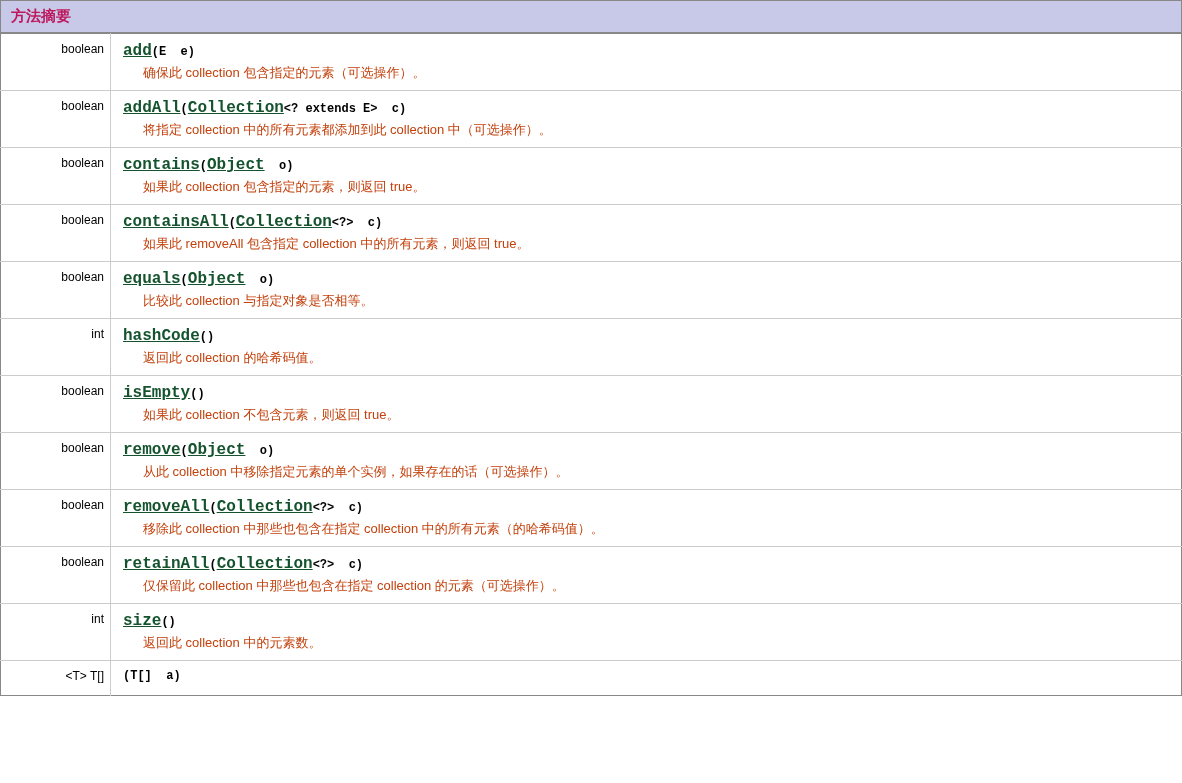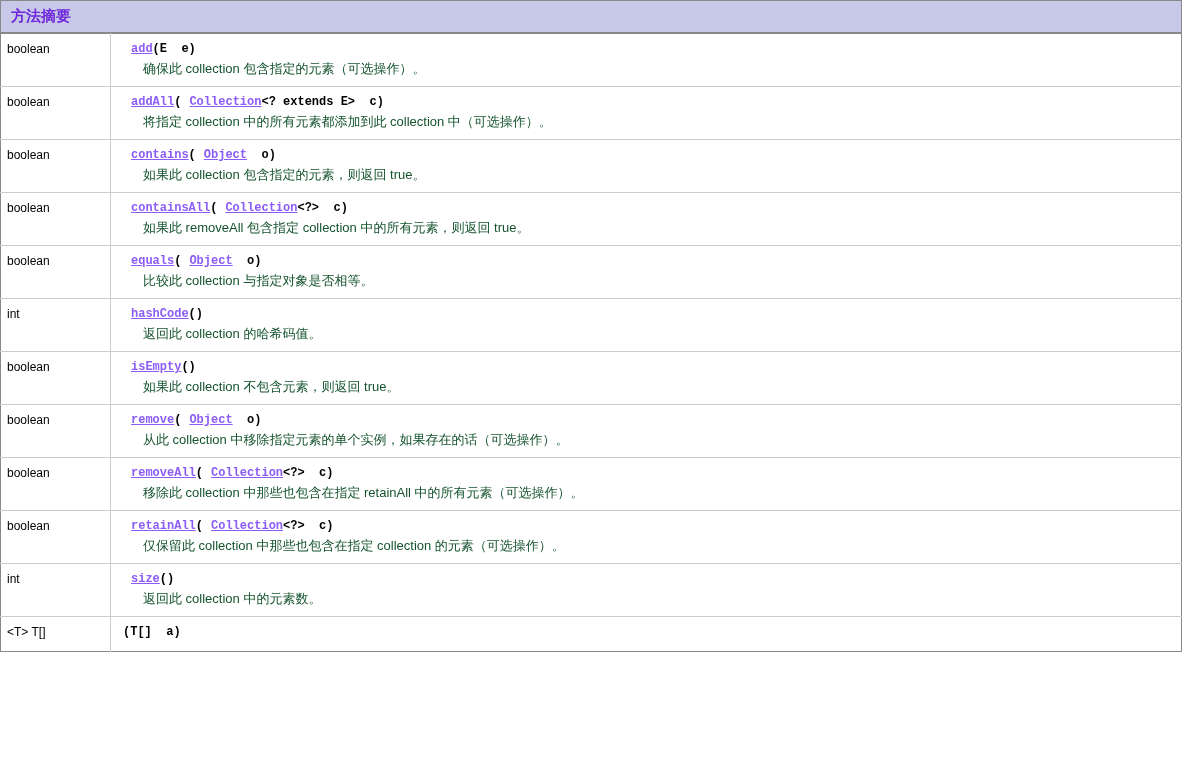--- a/index.html
+++ b/index.html
@@ -17,35 +17,35 @@
       width: 1182px;
       min-height: 783px;
       background: #ffffff;
     }
     .section-header {
       background: #c8c8e8;
       border: 1px solid #888888;
       padding: 6px 10px;
       font-size: 15px;
       font-weight: bold;
-      color: #6d28d9;
+      color: #be185d;
     }
     table.method-table {
       width: 100%;
       border-collapse: collapse;
       border: 1px solid #888888;
     }
     table.method-table tr {
       border-bottom: 1px solid #cccccc;
     }
     table.method-table tr:last-child {
       border-bottom: none;
     }
     .return-type-cell {
-      text-align: left;
+      text-align: right;
       vertical-align: top;
       padding: 8px 6px 2px 6px;
       white-space: nowrap;
       font-size: 12px;
       color: #000000;
       width: 110px;
       border-right: 1px solid #cccccc;
     }
     .method-detail-cell {
       vertical-align: top;
@@ -56,29 +56,28 @@
       padding-top: 6px;
       padding-bottom: 4px;
       font-size: 12px;
       font-weight: bold;
       font-family: 'Courier New', monospace;
     }
     .method-description {
       display: block;
       padding-left: 20px;
       font-size: 13px;
-      color: #14532d;
+      color: #c2410c;
     }
     a.method-link {
-      color: #8b5cf6;
+      color: #14532d;
       text-decoration: underline;
       font-family: 'Courier New', monospace;
-      font-size: 12px;
+      font-size: 16px;
       font-weight: bold;
-      margin-left: 8px;
     }
     .return-type-link {
       color: #0000cc;
       text-decoration: underline;
       font-family: 'Courier New', monospace;
       font-size: 12px;
     }
   </style>
 </head>
 <body>
@@ -142,21 +141,21 @@
           <td class="return-type-cell">boolean</td>
           <td class="method-detail-cell">
             <span class="method-signature"><a href="#" class="method-link">remove</a>(<a href="#" class="method-link">Object</a>&nbsp; o)</span>
             <span class="method-description">从此 collection 中移除指定元素的单个实例，如果存在的话（可选操作）。</span>
           </td>
         </tr>
         <tr>
           <td class="return-type-cell">boolean</td>
           <td class="method-detail-cell">
             <span class="method-signature"><a href="#" class="method-link">removeAll</a>(<a href="#" class="method-link">Collection</a>&lt;?&gt;&nbsp; c)</span>
-            <span class="method-description">移除此 collection 中那些也包含在指定 retainAll 中的所有元素（可选操作）。</span>
+            <span class="method-description">移除此 collection 中那些也包含在指定 collection 中的所有元素（的哈希码值）。</span>
           </td>
         </tr>
         <tr>
           <td class="return-type-cell">boolean</td>
           <td class="method-detail-cell">
             <span class="method-signature"><a href="#" class="method-link">retainAll</a>(<a href="#" class="method-link">Collection</a>&lt;?&gt;&nbsp; c)</span>
             <span class="method-description">仅保留此 collection 中那些也包含在指定 collection 的元素（可选操作）。</span>
           </td>
         </tr>
         <tr>

